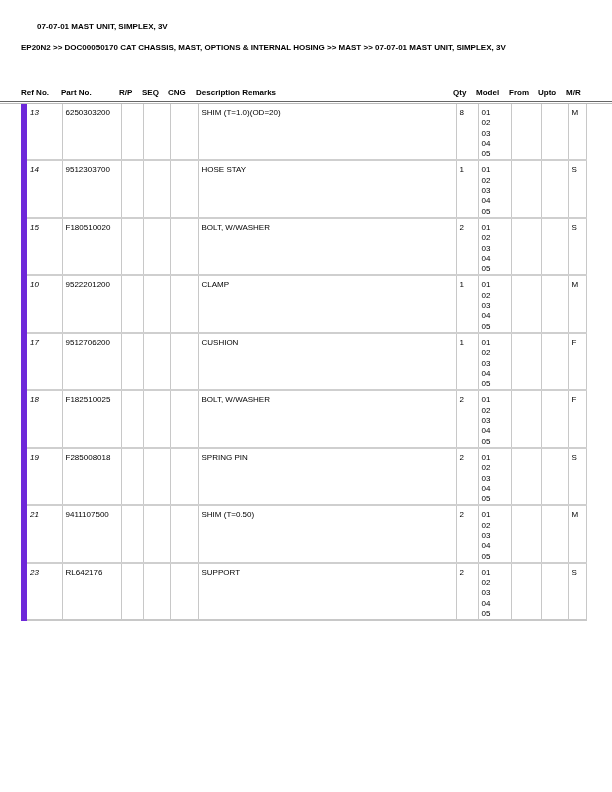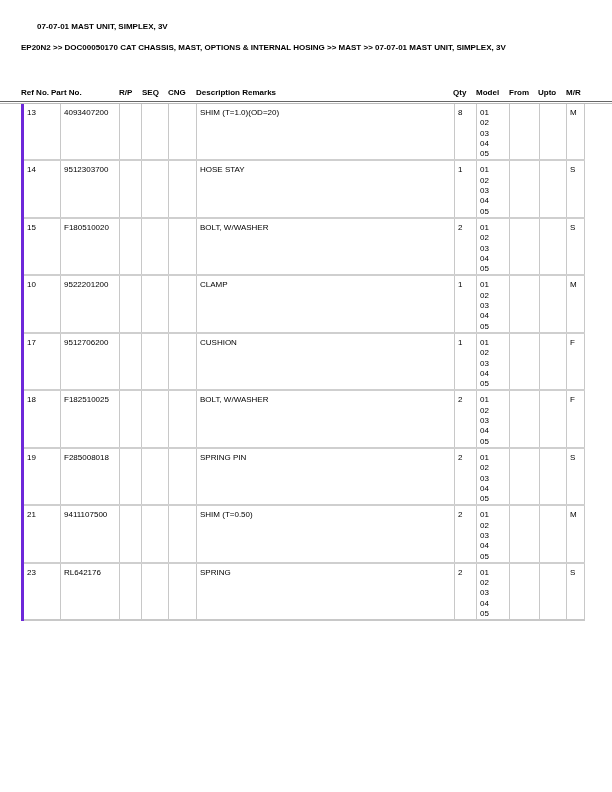--- a/index.html
+++ b/index.html
@@ -3,33 +3,33 @@
 <meta charset="utf-8">
 <style>
   html, body { margin:0; padding:0; background:#ffffff; }
   body { width:612px; height:792px; position:relative; overflow:hidden; font-family:"Liberation Sans", sans-serif; color:#000; }
   .title { position:absolute; left:21px; top:22px; font-size:8px; font-weight:bold;margin-left:16px; }
   .breadcrumb { position:absolute; left:21px; top:43px; font-size:8px; font-weight:bold; white-space:nowrap; }
   .hdr { position:absolute; top:88px; font-size:8px; font-weight:bold; white-space:nowrap; }
   .hrule { position:absolute; left:0; top:101px; width:612px; height:0; border-top:1px solid #666; border-bottom:1px solid #bbb; height:1px; }
   table.parts { position:absolute; left:21px; top:104px; border-collapse:collapse; table-layout:fixed; font-size:8px; }
   table.parts td { border-left:1px solid #9a9a9a; border-right:1px solid #c8c8c8; border-bottom:2px solid #cfcfcf; vertical-align:top; padding:4px 3px 0 3px; height:52px; box-sizing:border-box; line-height:10.3px; }
-  table.parts tr td:first-child { border-left:3px solid #6d28d9; }
+  table.parts tr td:first-child { border-left:6px solid #6d28d9;font-style:italic; }
   table.parts tr:last-child td { border-bottom:2px solid #c8c8c8; }
   .models span { display:block; }
 </style>
 </head>
 <body>
 
 <div class="title">07-07-01 MAST UNIT, SIMPLEX, 3V</div>
 <div class="breadcrumb">EP20N2 &gt;&gt; DOC00050170 CAT CHASSIS, MAST, OPTIONS &amp; INTERNAL HOSING &gt;&gt; MAST &gt;&gt; 07-07-01 MAST UNIT, SIMPLEX, 3V</div>
 
 <div>
   <span class="hdr" style="left:21px">Ref No.</span>
-  <span class="hdr" style="left:51px">Part No.</span>
+  <span class="hdr" style="left:61px">Part No.</span>
   <span class="hdr" style="left:119px">R/P</span>
   <span class="hdr" style="left:142px">SEQ</span>
   <span class="hdr" style="left:168px">CNG</span>
   <span class="hdr" style="left:196px">Description Remarks</span>
   <span class="hdr" style="left:453px">Qty</span>
   <span class="hdr" style="left:476px">Model</span>
   <span class="hdr" style="left:509px">From</span>
   <span class="hdr" style="left:538px">Upto</span>
   <span class="hdr" style="left:566px">M/R</span>
 </div>
@@ -45,21 +45,21 @@
       <col style="width:258px">
       <col style="width:22px">
       <col style="width:33px">
       <col style="width:30px">
       <col style="width:27px">
       <col style="width:18px">
   </colgroup>
   <tbody id="rows">
       <tr>
         <td>13</td>
-        <td>4093407200</td>
+        <td>6250303200</td>
         <td></td>
         <td></td>
         <td></td>
         <td>SHIM (T=1.0)(OD=20)</td>
         <td>8</td>
         <td class="models">
           <span>01</span>
           <span>02</span>
           <span>03</span>
           <span>04</span>
@@ -201,21 +201,21 @@
         <td></td>
         <td></td>
         <td>M</td>
       </tr>
       <tr>
         <td>23</td>
         <td>RL642176</td>
         <td></td>
         <td></td>
         <td></td>
-        <td>SPRING</td>
+        <td>SUPPORT</td>
         <td>2</td>
         <td class="models">
           <span>01</span>
           <span>02</span>
           <span>03</span>
           <span>04</span>
           <span>05</span>
         </td>
         <td></td>
         <td></td>

